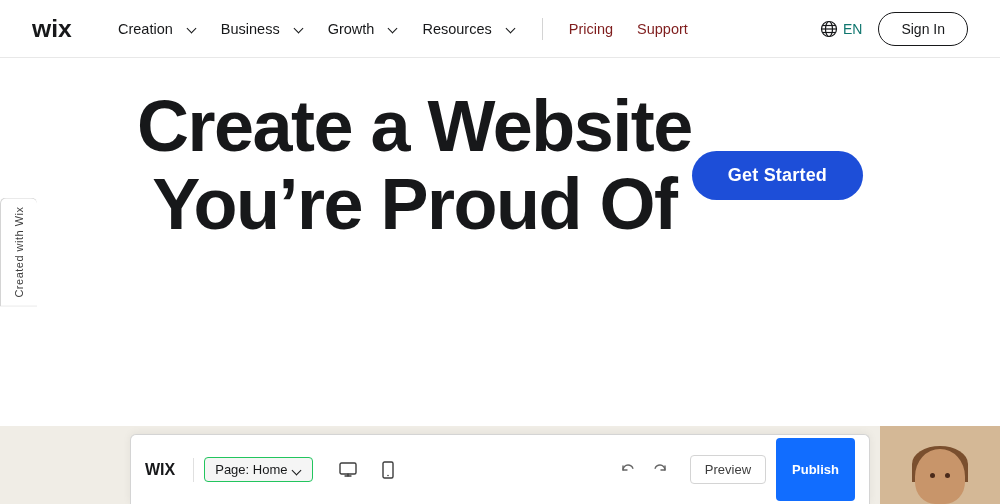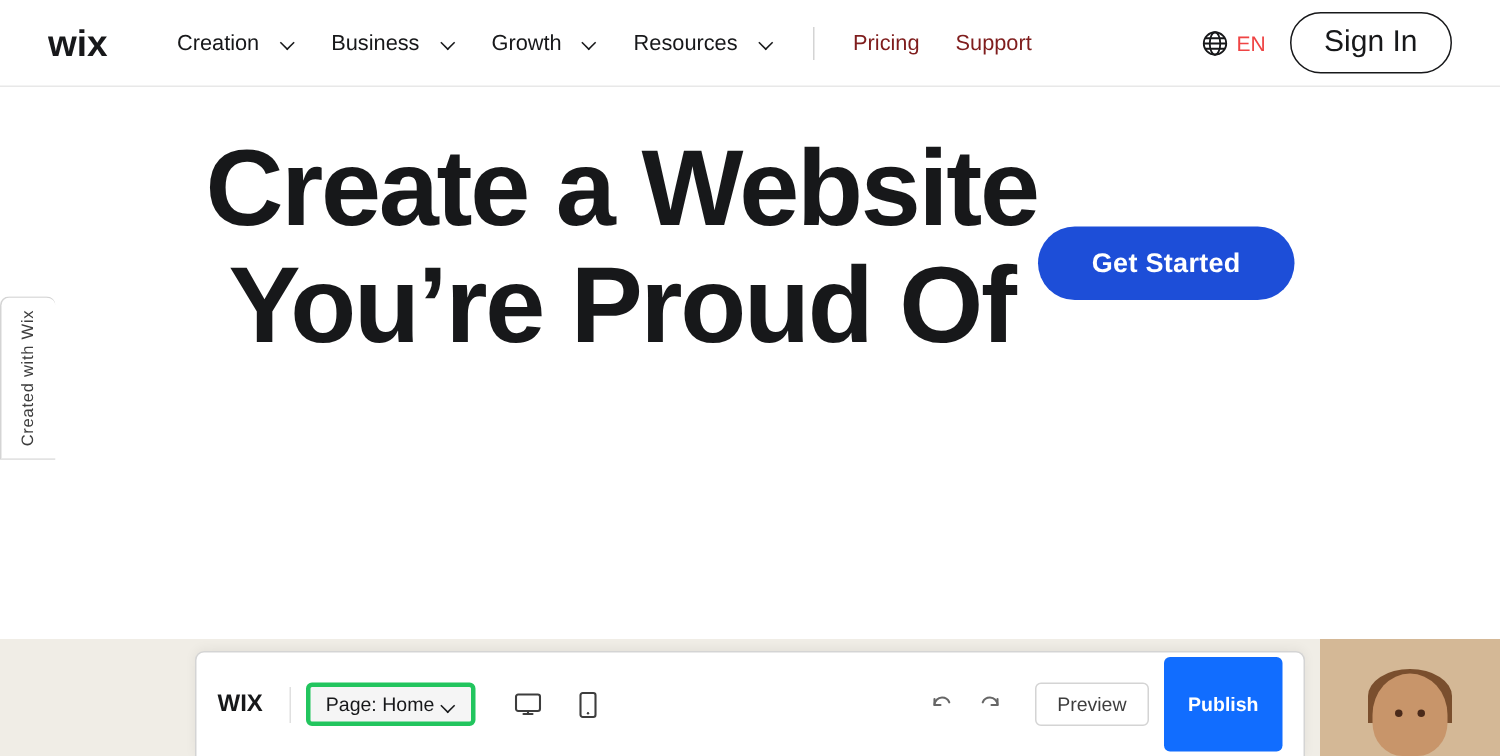--- a/index.html
+++ b/index.html
@@ -80,29 +80,29 @@
       align-items: center;
       gap: 16px;
       margin-left: auto;
     }
 
     .nav-lang {
       display: flex;
       align-items: center;
       gap: 5px;
       font-size: 14px;
-      color: #ef4444;
+      color: #0f766e;
       cursor: pointer;
     }
 
     .nav-signin {
       padding: 8px 22px;
       border: 1.5px solid #17181a;
       border-radius: 100px;
-      font-size: 20px;
+      font-size: 14px;
       font-weight: 500;
       color: #17181a;
       background: #fff;
       cursor: pointer;
     }
 
     
     .chevron {
       display: inline-block;
       width: 10px;
@@ -158,21 +158,21 @@
       font-weight: 600;
       cursor: pointer;
       letter-spacing: 0.2px;
     }
 
     .preview-page-selector {
       display: flex;
       align-items: center;
       gap: 5px;
       background: #f5f5f5;
-      border: 3px solid #22c55e;
+      border: 1px solid #22c55e;
       border-radius: 4px;
       padding: 4px 10px;
       font-size: 13px;
       color: #17181a;
       cursor: pointer;
       margin-right: 10px;
     }
 
     .preview-icon-btn {
       width: 30px;

